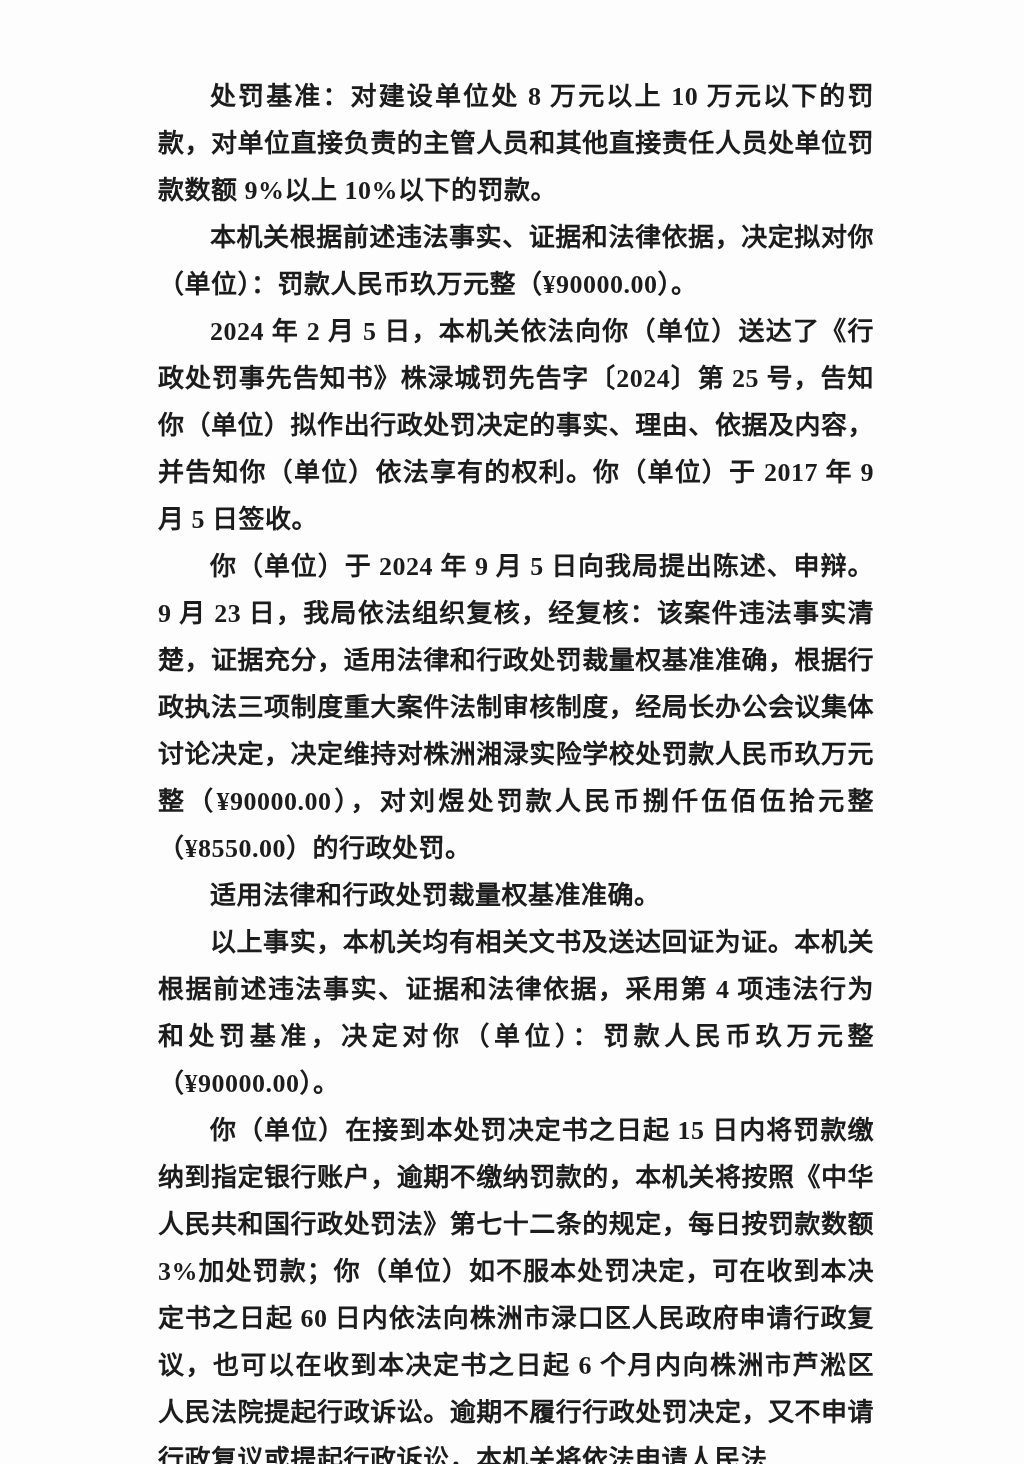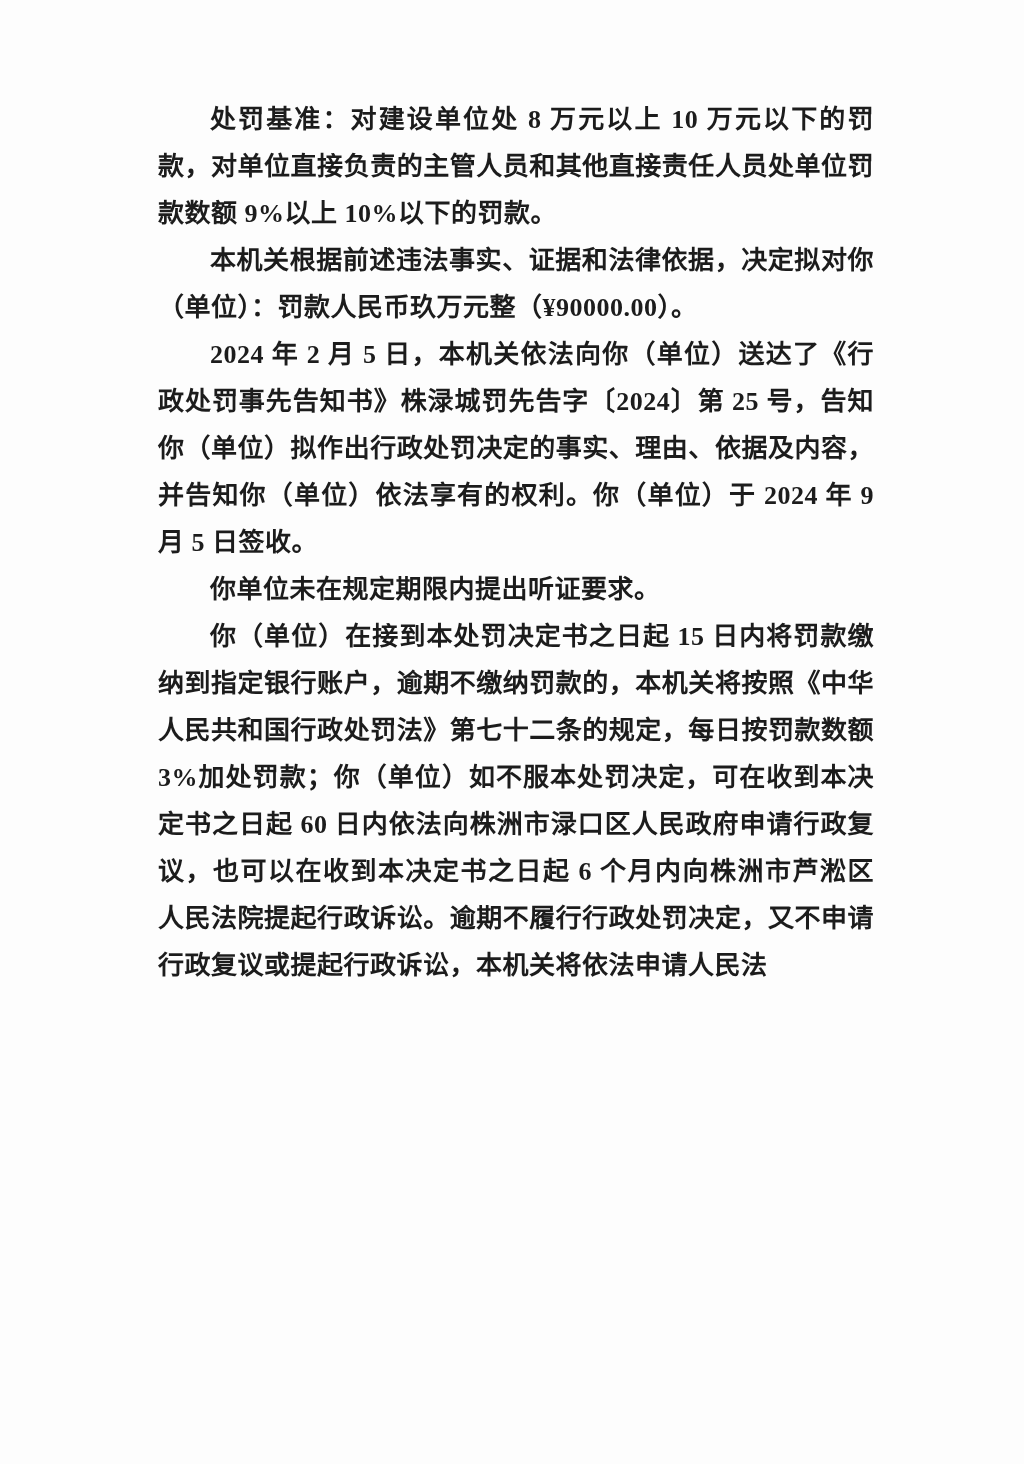--- a/index.html
+++ b/index.html
@@ -11,21 +11,21 @@
     height: 1464px;
     background: #f4f4f4;
     overflow: hidden;
   }
   .page {
     position: relative;
     width: 1024px;
     height: 1464px;
     background: #fdfdfd;
     box-sizing: border-box;
-    padding: 96px 150px 0 158px;
+    padding: 73px 150px 0 158px;
   }
   .doc-body {
     width: 716px;
   }
   .doc-body p {
     margin: 0;
     padding: 0;
     text-indent: 2em;
     text-align: justify;
     font-family: "Liberation Serif", "DejaVu Serif", serif;
@@ -41,17 +41,19 @@
     text-decoration-color: #1c1c1c;
   }
 </style>
 </head>
 <body>
 
 <div class="page">
   <div class="doc-body">
       <p><span>处罚基准：对建设单位处 8 万元以上 10 万元以下的罚款，对单位直接负责的主管人员和其他直接责任人员处单位罚款数额 9%以上 10%以下的罚款。</span></p>
       <p><span>本机关根据前述违法事实、证据和法律依据，决定拟对你（单位）：</span><span class="seg-underline">罚款人民币玖万元整（¥90000.00）。</span></p>
-      <p><span>2024 年 2 月 5 日，本机关依法向你（单位）送达了《行政处罚事先告知书》</span><span class="seg-underline">株渌城罚先告字〔2024〕第 25 号</span><span>，告知你（单位）拟作出行政处罚决定的事实、理由、依据及内容，并告知你（单位）依法享有的权利。你（单位）于 2024 年 9 月 5 日签收。</span></p>
-      <p><span>你单位未在规定期限内提出听证要求。</span></p>
+      <p><span>2024 年 2 月 5 日，本机关依法向你（单位）送达了《行政处罚事先告知书》</span><span class="seg-underline">株渌城罚先告字〔2024〕第 25 号</span><span>，告知你（单位）拟作出行政处罚决定的事实、理由、依据及内容，并告知你（单位）依法享有的权利。你（单位）于 2017 年 9 月 5 日签收。</span></p>
+      <p><span>你（单位）于 2024 年 9 月 5 日向我局提出陈述、申辩。9 月 23 日，我局依法组织复核，经复核：该案件违法事实清楚，证据充分，适用法律和行政处罚裁量权基准准确，根据行政执法三项制度重大案件法制审核制度，经局长办公会议集体讨论决定，决定维持</span><span class="seg-underline">对株洲湘渌实险学校处罚款人民币玖万元整（¥90000.00），对刘煜处罚款人民币捌仟伍佰伍拾元整（¥8550.00）的行政处罚。</span></p>
+      <p><span>适用法律和行政处罚裁量权基准准确。</span></p>
+      <p><span>以上事实，本机关均有相关文书及送达回证为证。本机关根据前述违法事实、证据和法律依据，采用第 4 项违法行为和处罚基准，决定对你（单位）：</span><span class="seg-underline">罚款人民币玖万元整（¥90000.00）。</span></p>
       <p><span>你（单位）在接到本处罚决定书之日起 15 日内将罚款缴纳到指定银行账户，逾期不缴纳罚款的，本机关将按照《中华人民共和国行政处罚法》第七十二条的规定，每日按罚款数额 3%加处罚款；你（单位）如不服本处罚决定，可在收到本决定书之日起 60 日内依法向株洲市渌口区人民政府申请行政复议，也可以在收到本决定书之日起 6 个月内向株洲市芦淞区人民法院提起行政诉讼。逾期不履行行政处罚决定，又不申请行政复议或提起行政诉讼，本机关将依法申请人民法</span></p>
     </div>
 </div>
 
 </body></html>

